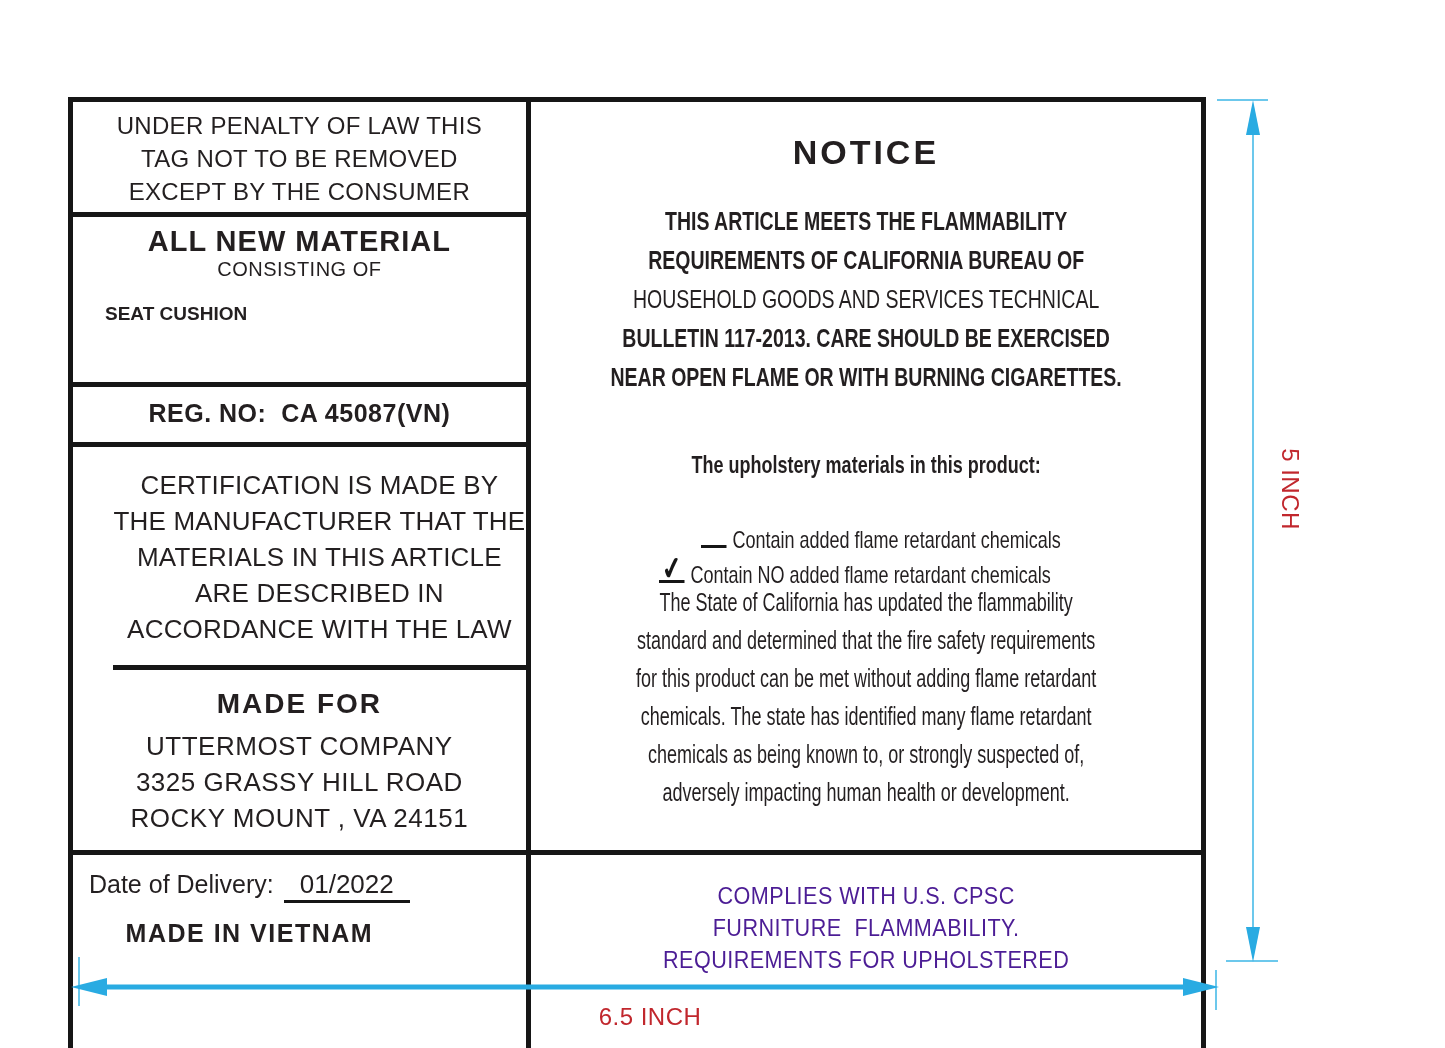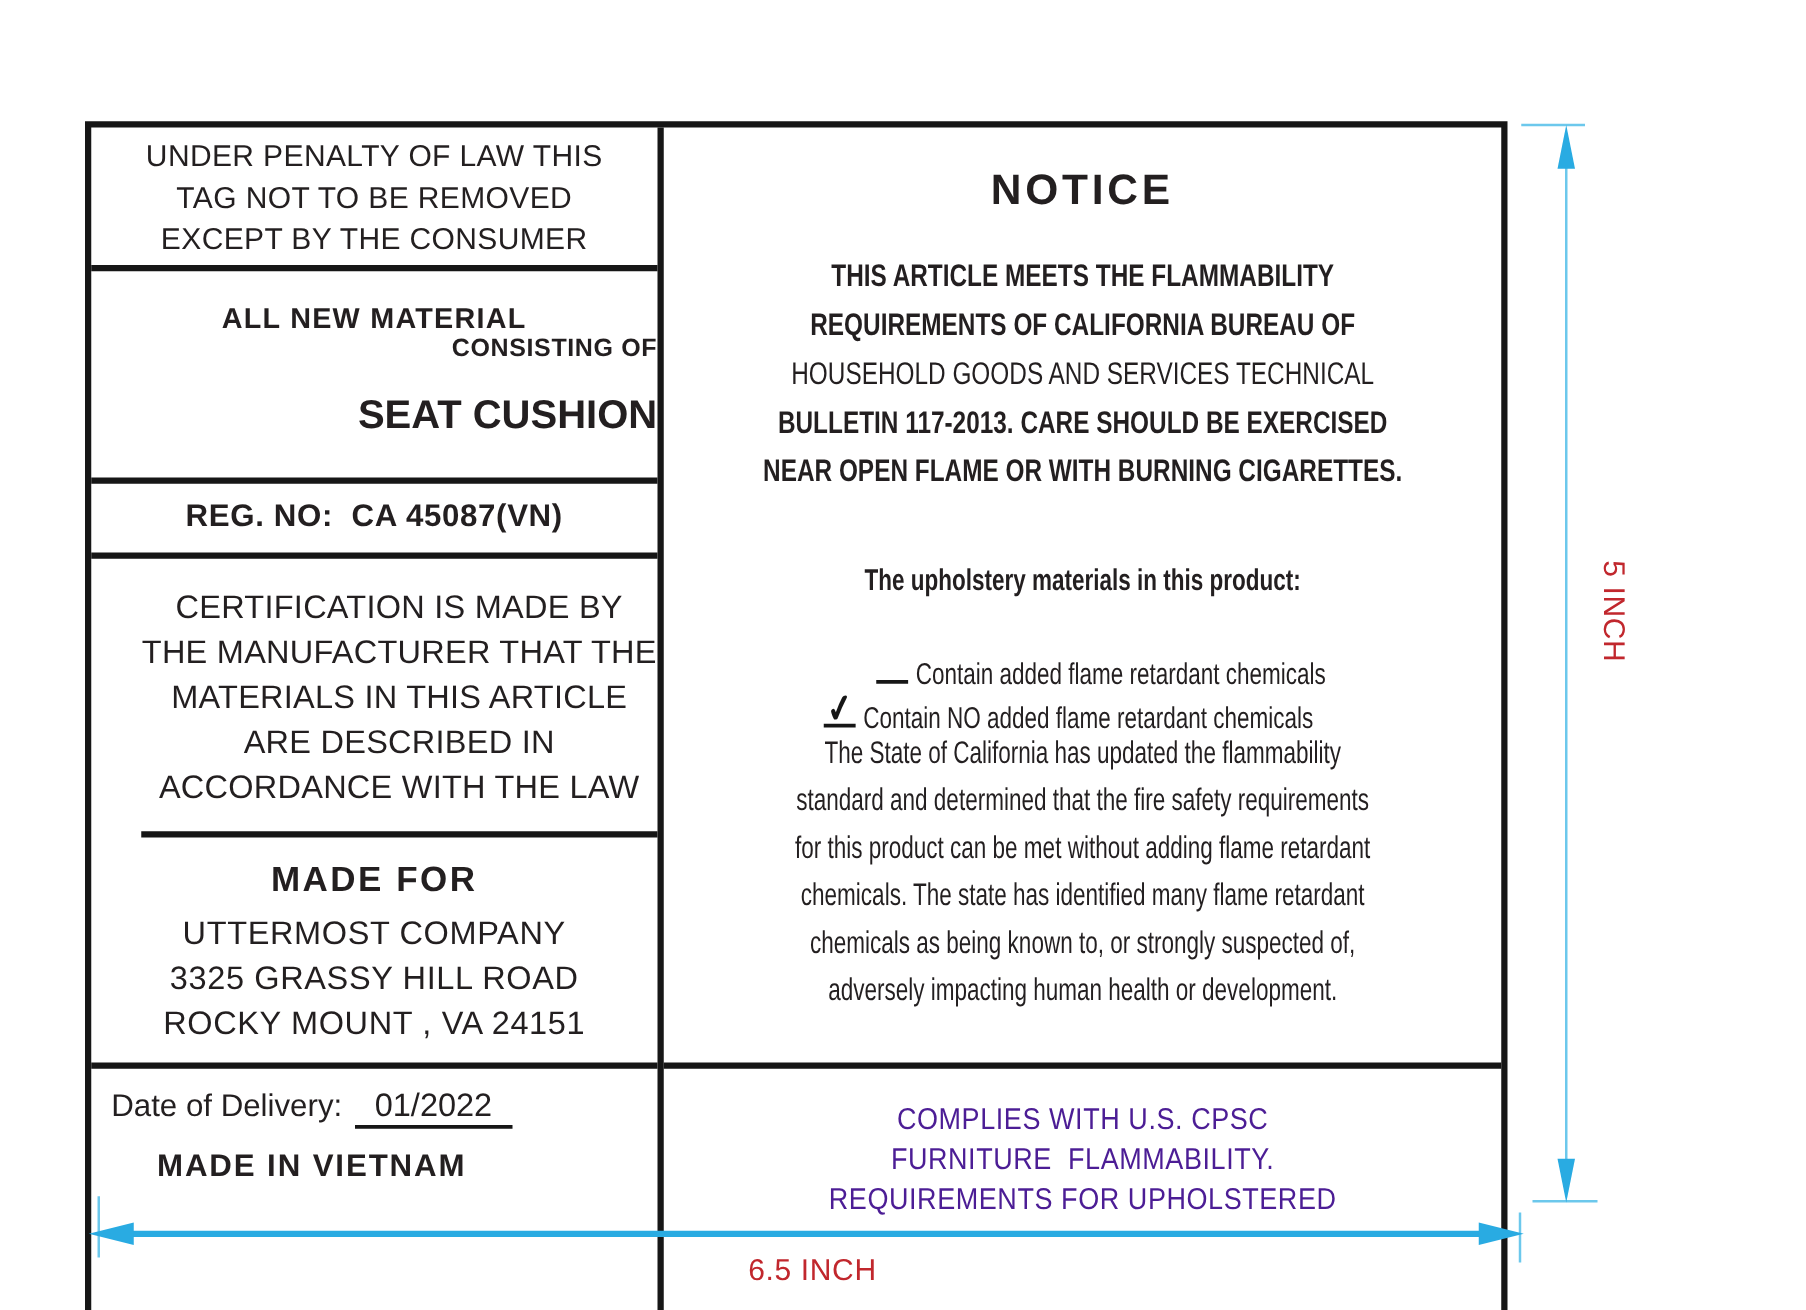--- a/index.html
+++ b/index.html
@@ -26,24 +26,24 @@
     display:flex; flex-direction:column;
   }
   .col-right { flex:1; display:flex; flex-direction:column;gap:15px; }
   .sec { border-bottom:5px solid #161616; overflow:hidden; }
   .sec:last-child { border-bottom:none; }
 
   
   .sec-penalty { height:115px; padding-top:7px; text-align:center;
     font-size:24px; line-height:33px; letter-spacing:.3px; }
   .sec-material { height:170px; text-align:center; }
-  .material-title { margin-top:24px; font-size:23px; font-weight:700; letter-spacing:1px; }
-  .material-sub { font-size:20px; font-weight:700; letter-spacing:.5px;text-align:right; }
-  .material-part { margin-top:22px; margin-left:53px; text-align:right;
-    font-size:32px; font-weight:700; }
+  .material-title { margin-top:8px; font-size:29px; font-weight:700; letter-spacing:1px; }
+  .material-sub { font-size:20px; font-weight:400; letter-spacing:.5px; }
+  .material-part { margin-top:22px; margin-left:32px; text-align:left;
+    font-size:19px; font-weight:700; }
   .material-comp { margin-left:94px; text-align:left; font-size:26px; letter-spacing:.3px; }
   .sec-reg { height:60px; text-align:center; line-height:53px;
     font-size:25px; font-weight:700; letter-spacing:.5px; white-space:pre; }
   .sec-cert { height:223px; padding-top:20px; text-align:center;
     font-size:26px; line-height:36px; letter-spacing:.2px;margin-left:40px; }
   .sec-madefor { height:185px; padding-top:18px; text-align:center; }
   .madefor-title { font-size:28px; font-weight:700; letter-spacing:2px; }
   .madefor-lines { margin-top:8px; font-size:26px; line-height:36px; letter-spacing:.5px; }
   .sec-delivery { flex:1; padding:14px 100px 0 0; text-align:center; }
   .delivery-row { font-size:25px; }

